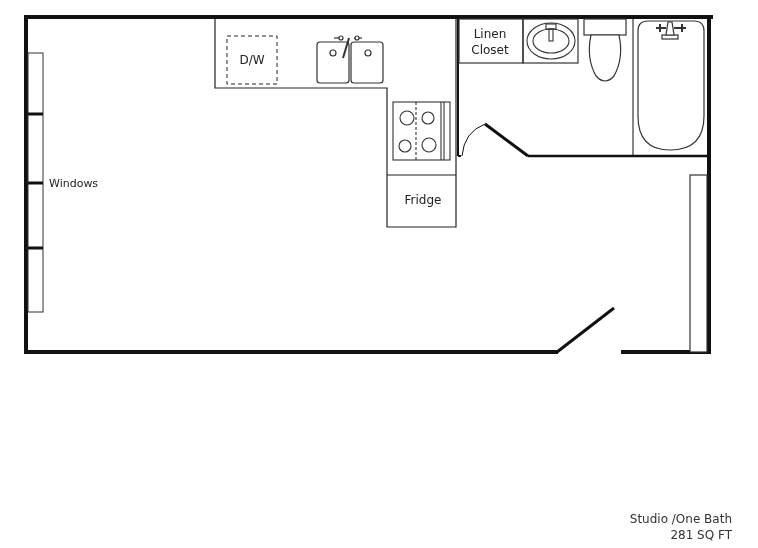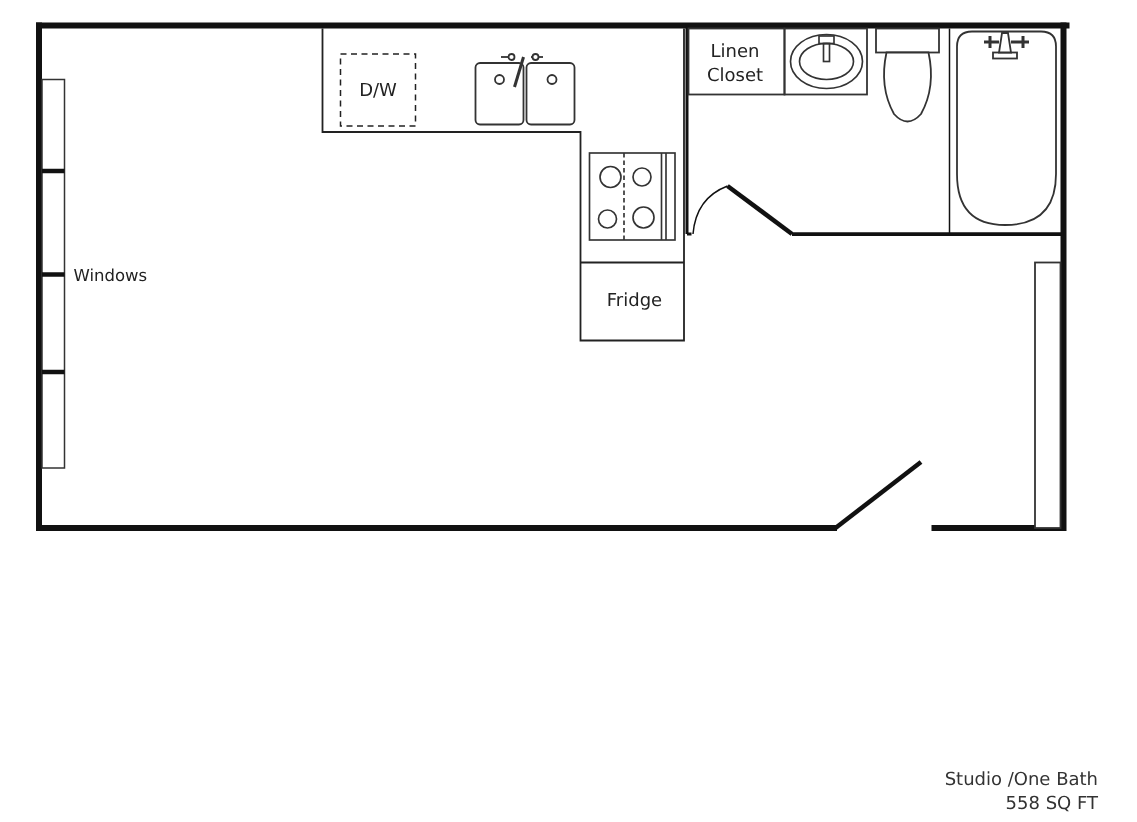--- a/index.html
+++ b/index.html
@@ -100,13 +100,13 @@
   </g>
 
   <text class="lbl" x="252" y="64" font-size="12" text-anchor="middle">D/W</text>
   <text class="lbl" x="490" y="38" font-size="12" text-anchor="middle">Linen</text>
   <text class="lbl" x="490" y="54" font-size="12" text-anchor="middle">Closet</text>
   <text class="lbl" x="423" y="204" font-size="12" text-anchor="middle">Fridge</text>
   <text class="lbl" x="49" y="187" font-size="11">Windows</text>
 </svg>
 
 <div class="caption" style="top:511px;">Studio /One Bath</div>
-<div class="caption" style="top:527px;">558 SQ FT</div>
+<div class="caption" style="top:527px;">281 SQ FT</div>
 
 </body></html>

